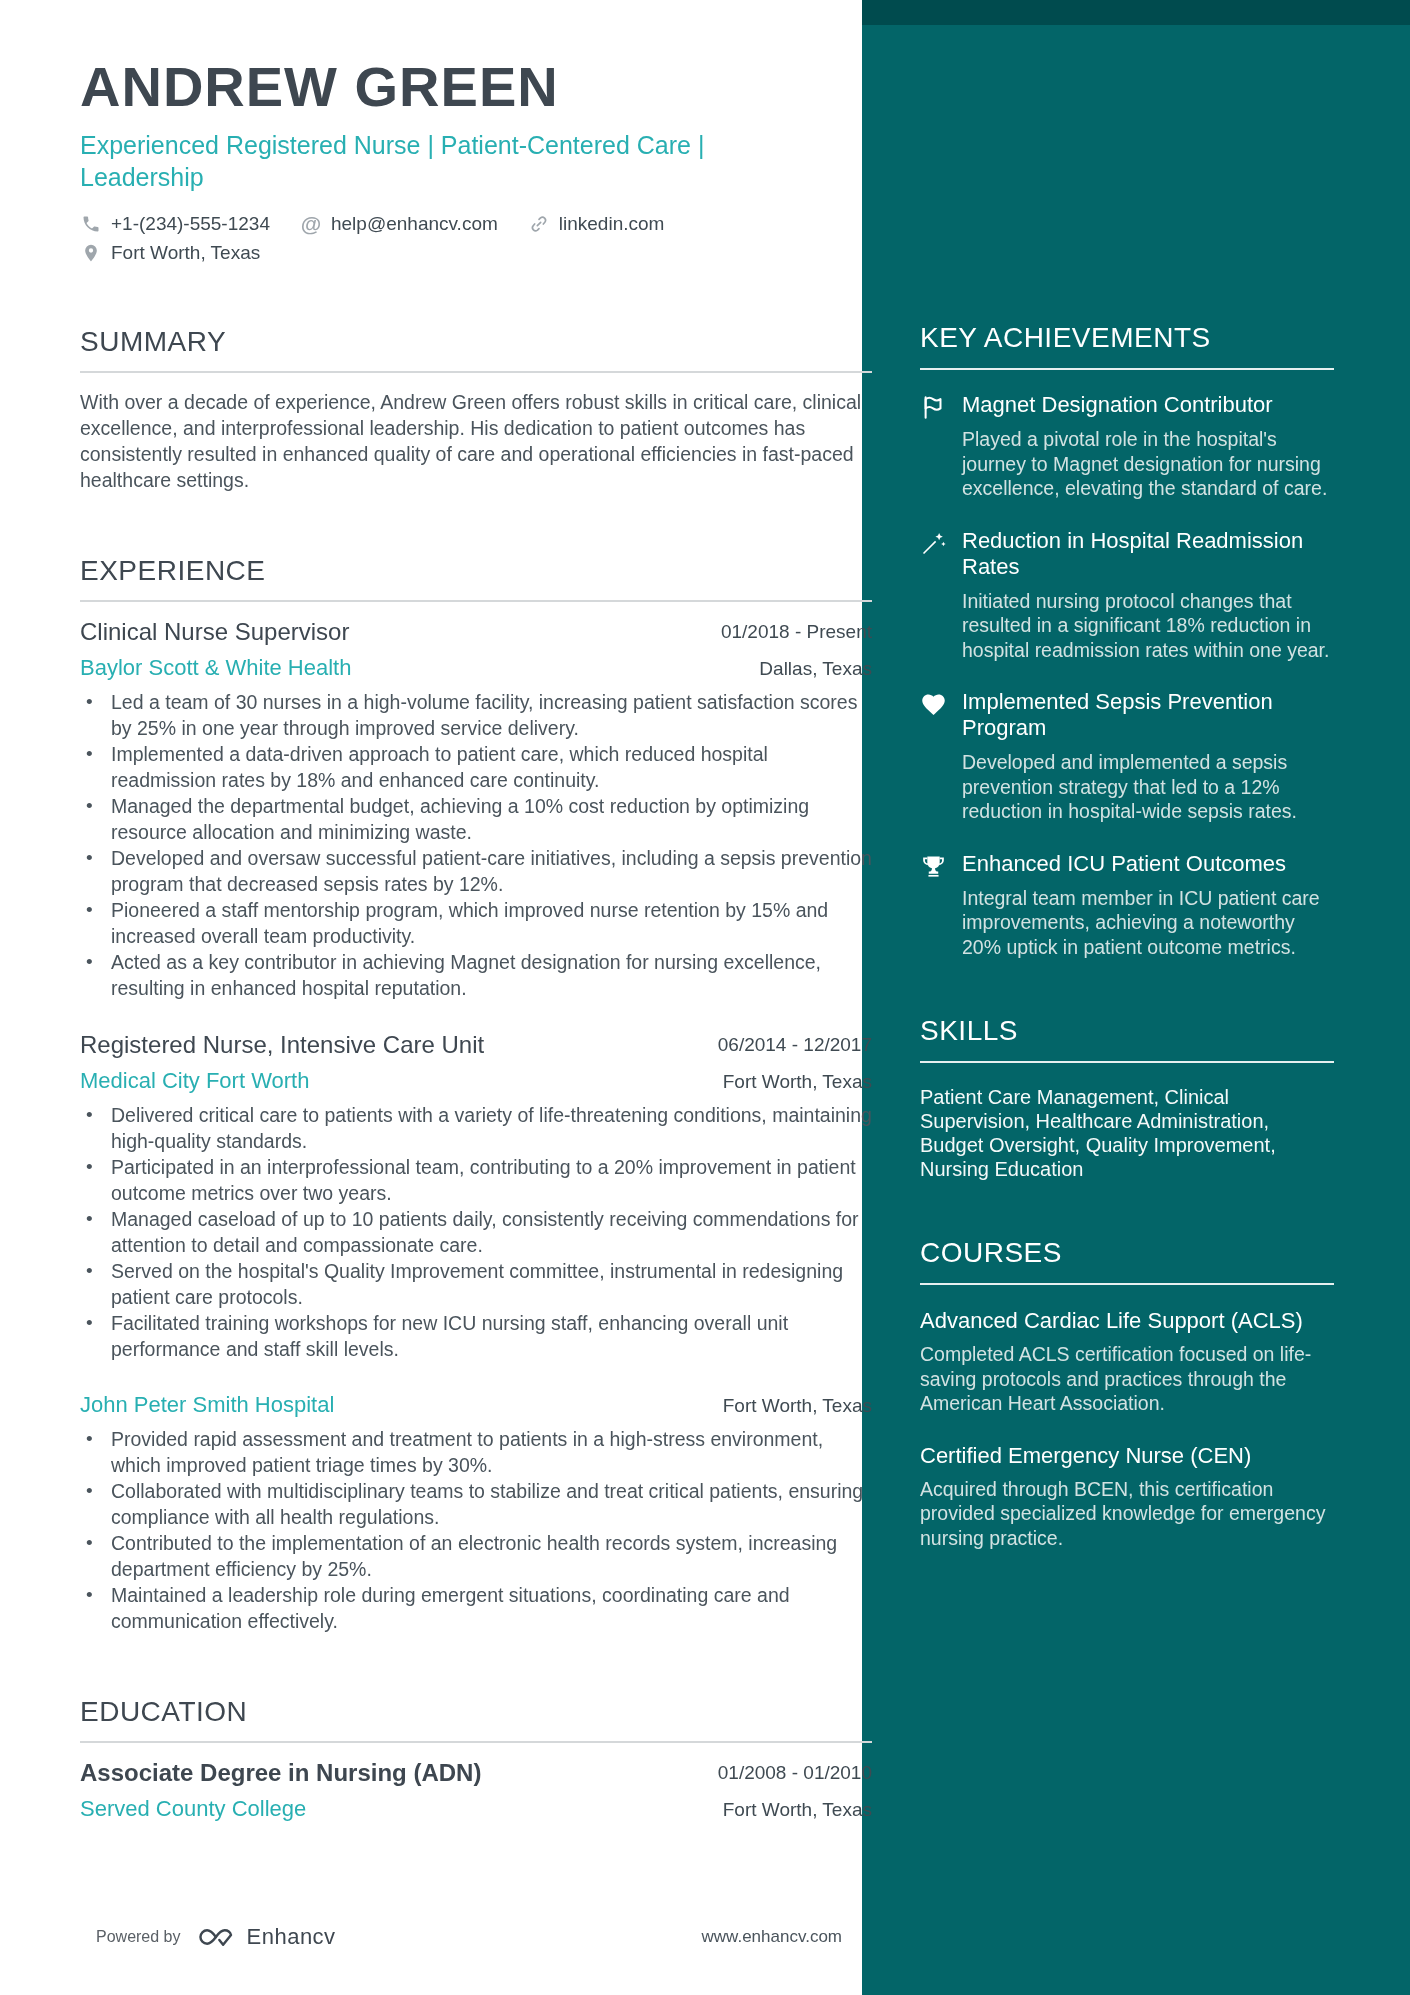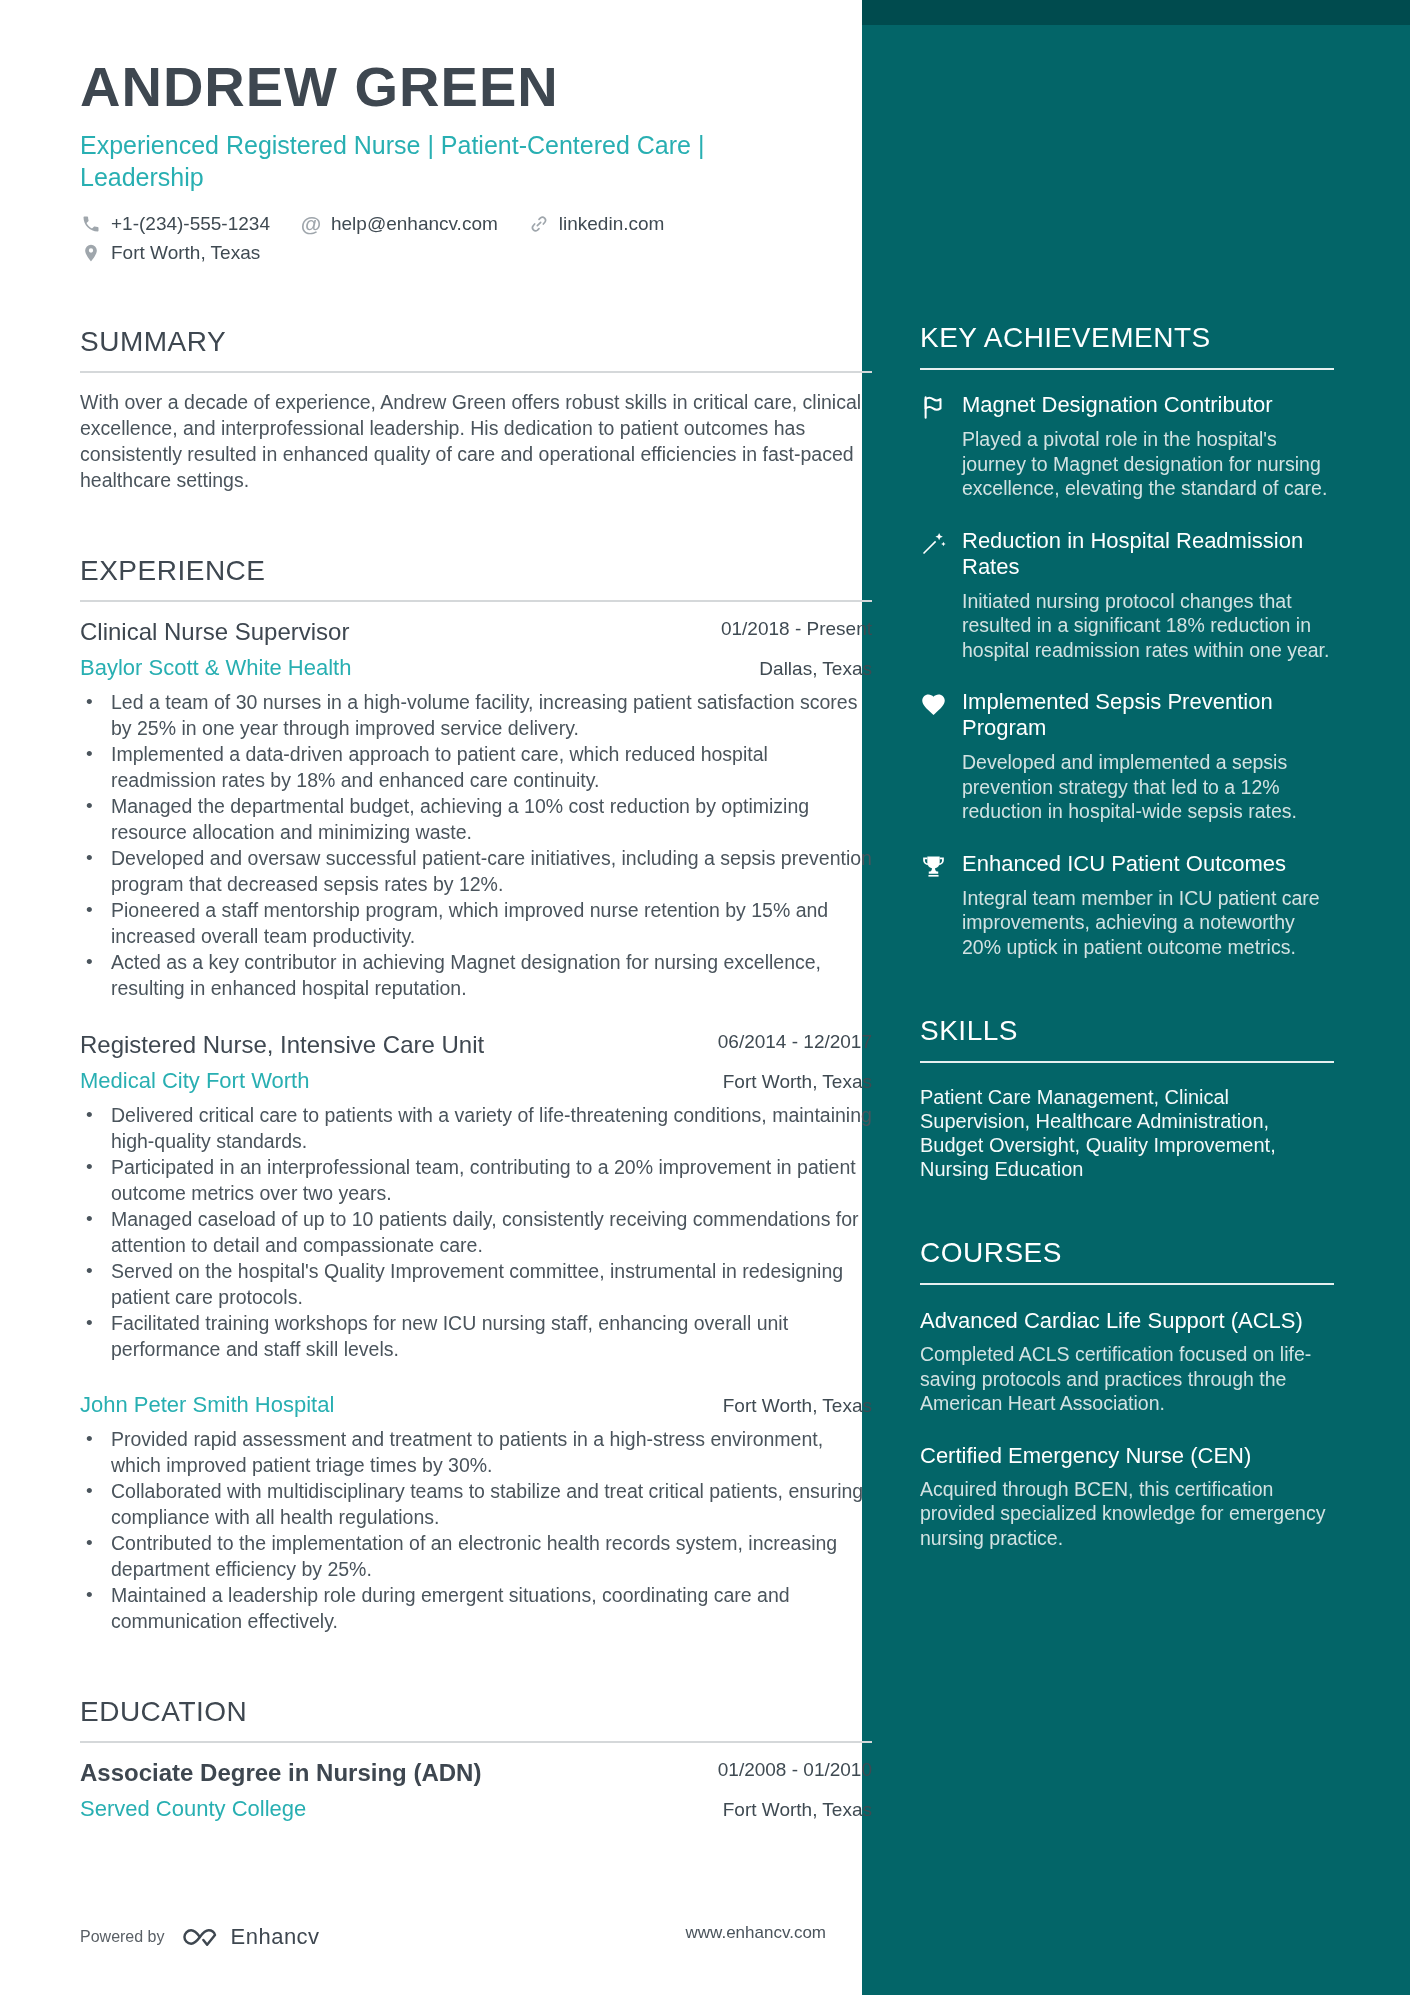--- a/index.html
+++ b/index.html
@@ -29,42 +29,42 @@
 
   .section { margin-top:62px; }
   .sec-title {
     font-size:28px; font-weight:normal; letter-spacing:0.5px; color:#3E4750;
     padding-bottom:13px; border-bottom:2px solid #D5D8DA; margin-bottom:16px;
   }
   .summary-text { font-size:19.5px; line-height:26px; color:#4A545C; }
 
   .job { margin-top:6px; }
   .job + .job { margin-top:30px; }
-  .row-head { display:flex; justify-content:space-between; align-items:flex-start; }
+  .row-head { display:flex; justify-content:space-between; align-items:center; }
   .job-title { font-size:24px; color:#3E4750; font-weight:normal; }
   .job-dates { font-size:19px; color:#3F4A52; }
   .row-sub { display:flex; justify-content:space-between; align-items:baseline; margin-top:9px; }
   .company { font-size:22px; color:#28AFB2; }
   .job-loc { font-size:19px; color:#3F4A52; }
   ul.bullets { list-style:none; margin-top:8px; }
   ul.bullets li {
     position:relative; padding-left:31px;
     font-size:19.5px; line-height:26px; color:#4A545C;
   }
   ul.bullets li::before {
     content:"•"; position:absolute; left:6px; top:0;
     color:#4A545C; font-size:19px;
   }
 
   .edu-degree { font-size:24px; color:#3E4750; }
   .edu-school { font-size:22px; color:#28AFB2; }
 
   .footer {
-    position:absolute; left:80px; bottom:44px; width:792px;
-    display:flex; justify-content:space-between; gap:47px;
+    position:absolute; left:96px; bottom:44px; width:792px;
+    display:flex; justify-content:space-between; align-items:center;gap:47px;
   }
   .footer-left { display:flex; align-items:center; gap:16px; }
   .powered { font-size:16px; color:#5A6066; }
   .brand-wrap { display:flex; align-items:center; gap:10px; }
   .brand-logo svg { width:40px; height:28px; display:block; }
   .brand-name { font-size:22px; color:#3E4750; letter-spacing:0.5px; }
   .site { font-size:17px; color:#4A545C; margin-right:46px; }
 
   
   .sidebar {

